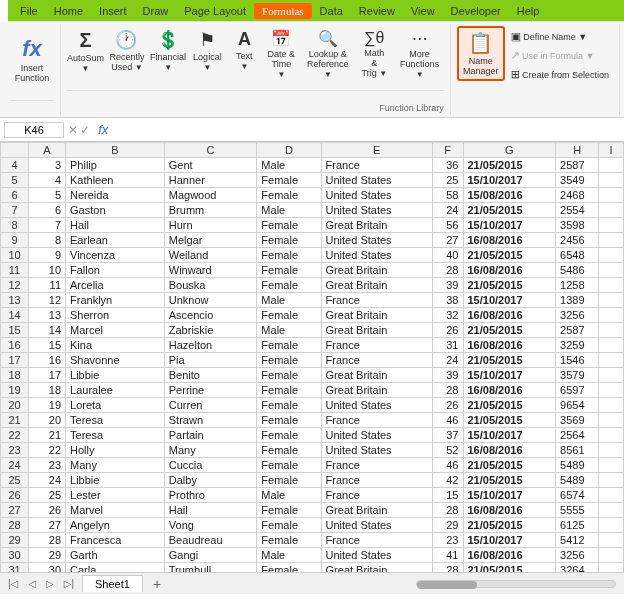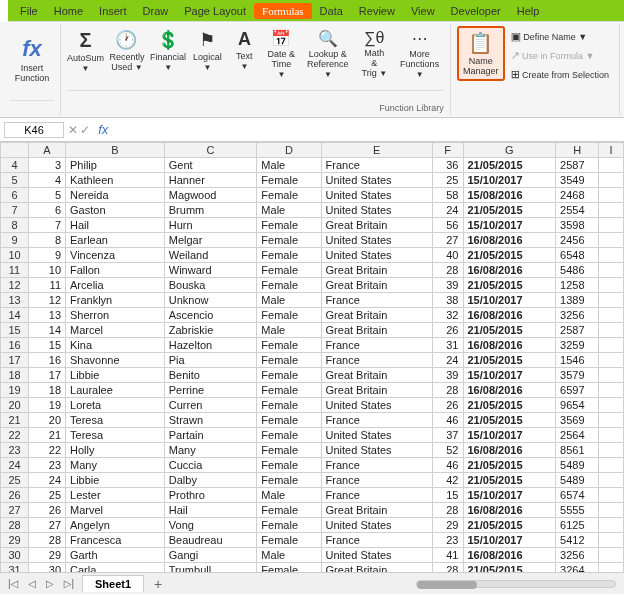--- a/index.html
+++ b/index.html
@@ -42,21 +42,21 @@
     .col-e { min-width: 90px; }
     .col-f { min-width: 25px; text-align: right; }
     .col-g { min-width: 75px; font-weight: bold; }
     .col-h { min-width: 35px; text-align: left; }
     .col-i { min-width: 20px; }
     td { color: #222; }
 
     
     .sheet-tabs { display: flex; align-items: center; border-top: 1px solid #ccc; background: #f0f0f0; height: 22px; padding: 0 4px; }
     .sheet-tab { padding: 2px 12px; background: #fff; border: 1px solid #ccc; border-bottom: none; font-size: 11px; cursor: pointer; margin-right: 2px; }
-    .sheet-tab.active { background: #fff; font-weight: bold; }
+    .sheet-tab.active { background: #fff; font-weight: normal; }
     .sheet-tab-add { padding: 2px 8px; font-size: 14px; cursor: pointer; color: #666; }
     .nav-arrows { display: flex; gap: 2px; margin-right: 4px; }
     .nav-arrow { padding: 1px 4px; cursor: pointer; font-size: 10px; color: #666; }
     .scrollbar-area { display: flex; flex: 1; justify-content: flex-end; }
   </style>
 </head>
 <body>
 
 <div class="menu-bar">
   <div class="menu-item">File</div>

